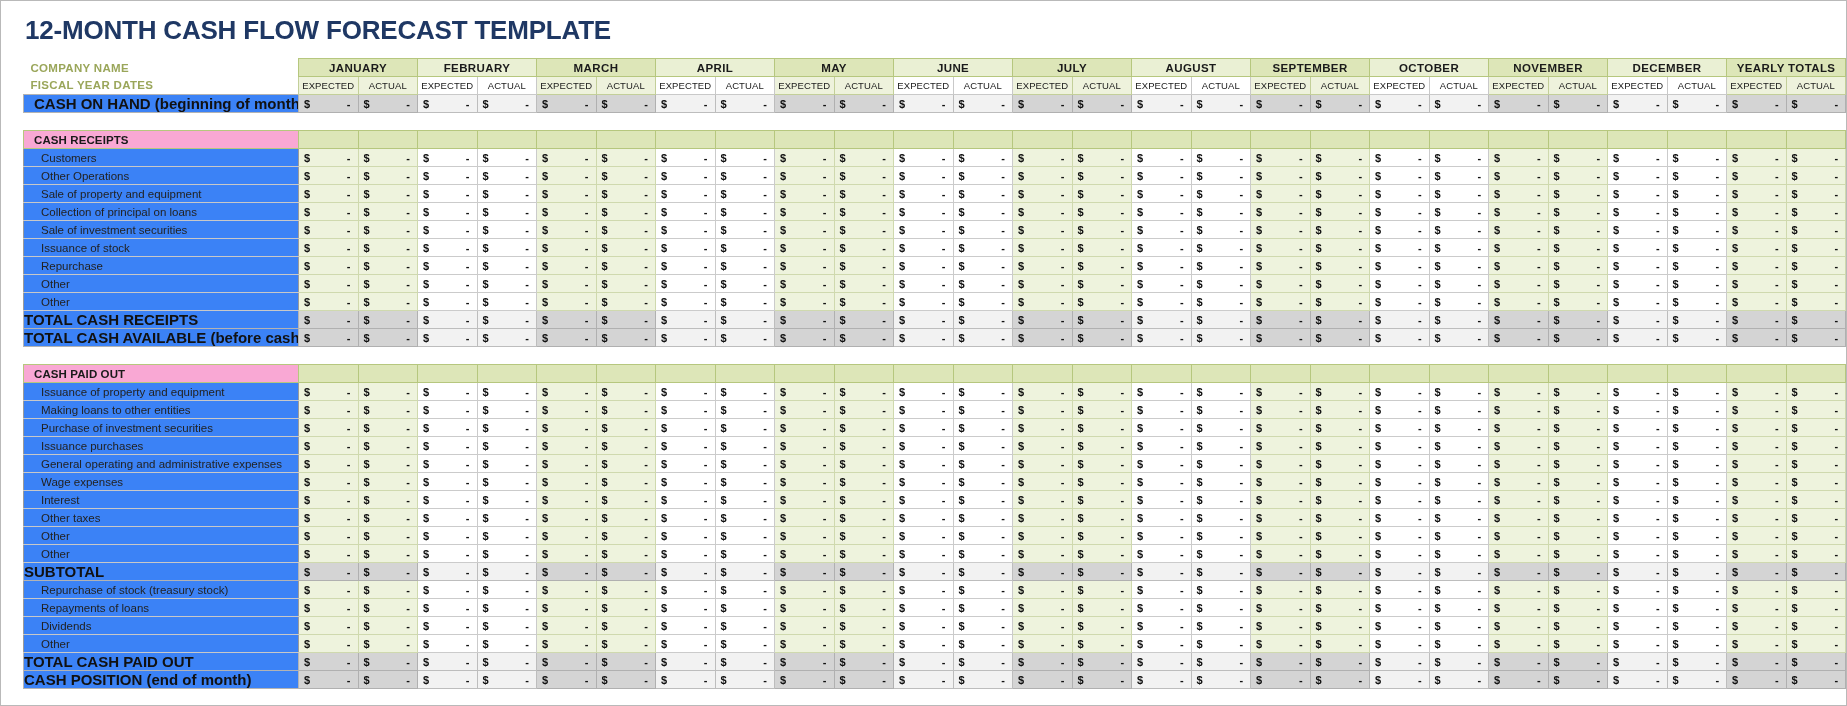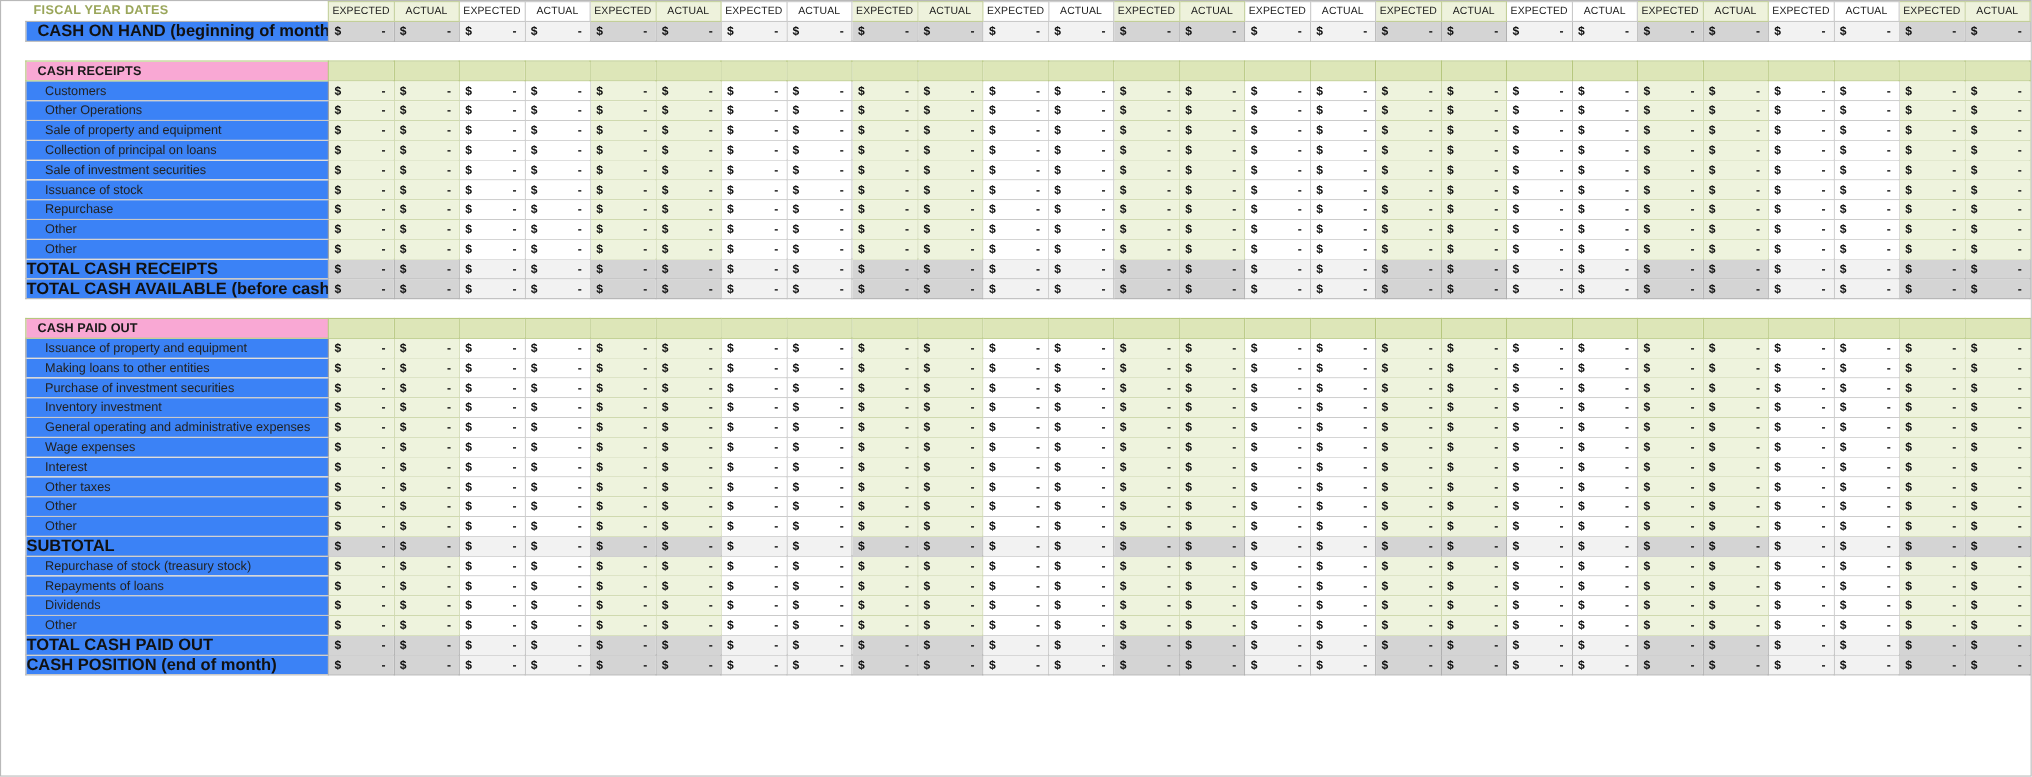--- a/index.html
+++ b/index.html
@@ -140,20 +140,21 @@
   .val.grey-l { background: #f2f2f2; border-color: #bdbdbd; }
   .val.sec-tint  { background: #dde6b8; border-color: #b6c77e; }
 
   .spacer td { height: 9px; background: #fff; border: none; }
 </style>
 </head>
 <body>
 
 <div class="page">
 
+  <div class="title">12-MONTH CASH FLOW FORECAST TEMPLATE</div>
 
   <table class="sheet">
     <colgroup id="colgroup-main">
       <col class="c-label">
     <col class="c-val">
         <col class="c-val">
         <col class="c-val">
         <col class="c-val">
         <col class="c-val">
         <col class="c-val">
@@ -173,20 +174,36 @@
         <col class="c-val">
         <col class="c-val">
         <col class="c-val">
         <col class="c-val">
         <col class="c-val">
         <col class="c-val">
         <col class="c-val">
       </colgroup>
     <tbody id="sheet-body">
         <tr>
+          <td class="lbl-meta">COMPANY NAME</td>
+          <td class="mon-head" colspan="2">JANUARY</td>
+          <td class="mon-head alt" colspan="2">FEBRUARY</td>
+          <td class="mon-head" colspan="2">MARCH</td>
+          <td class="mon-head alt" colspan="2">APRIL</td>
+          <td class="mon-head" colspan="2">MAY</td>
+          <td class="mon-head alt" colspan="2">JUNE</td>
+          <td class="mon-head" colspan="2">JULY</td>
+          <td class="mon-head alt" colspan="2">AUGUST</td>
+          <td class="mon-head" colspan="2">SEPTEMBER</td>
+          <td class="mon-head alt" colspan="2">OCTOBER</td>
+          <td class="mon-head" colspan="2">NOVEMBER</td>
+          <td class="mon-head alt" colspan="2">DECEMBER</td>
+          <td class="mon-head" colspan="2">YEARLY TOTALS</td>
+        </tr>
+        <tr>
           <td class="lbl-meta">FISCAL YEAR DATES</td>
           <td class="sub-head">EXPECTED</td>
           <td class="sub-head">ACTUAL</td>
           <td class="sub-head alt">EXPECTED</td>
           <td class="sub-head alt">ACTUAL</td>
           <td class="sub-head">EXPECTED</td>
           <td class="sub-head">ACTUAL</td>
           <td class="sub-head alt">EXPECTED</td>
           <td class="sub-head alt">ACTUAL</td>
           <td class="sub-head">EXPECTED</td>
@@ -1871,21 +1888,21 @@
           <td class="val tint">
             <span class="dollar">$</span>
             <span class="dash">-</span>
           </td>
           <td class="val tint">
             <span class="dollar">$</span>
             <span class="dash">-</span>
           </td>
         </tr>
         <tr>
-          <td class="lbl-item">Inventory investment</td>
+          <td class="lbl-item">Issuance purchases</td>
           <td class="val tint">
             <span class="dollar">$</span>
             <span class="dash">-</span>
           </td>
           <td class="val tint">
             <span class="dollar">$</span>
             <span class="dash">-</span>
           </td>
           <td class="val plain">
             <span class="dollar">$</span>

